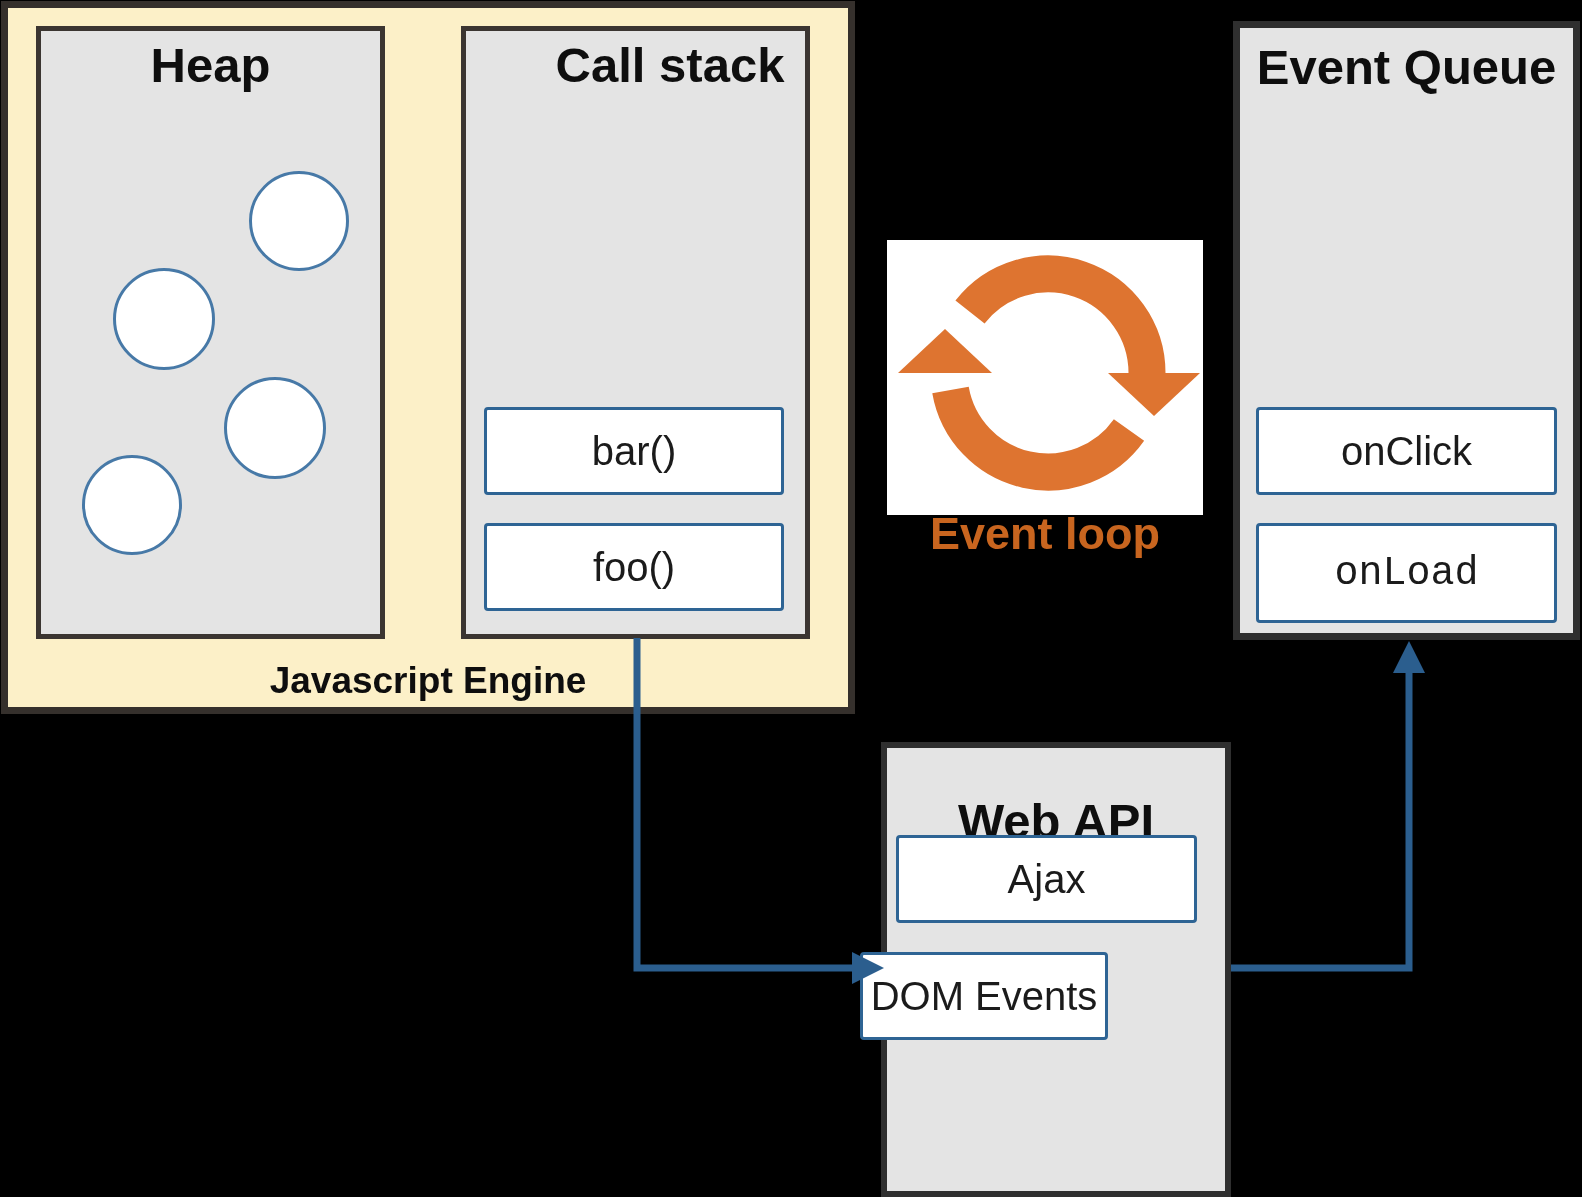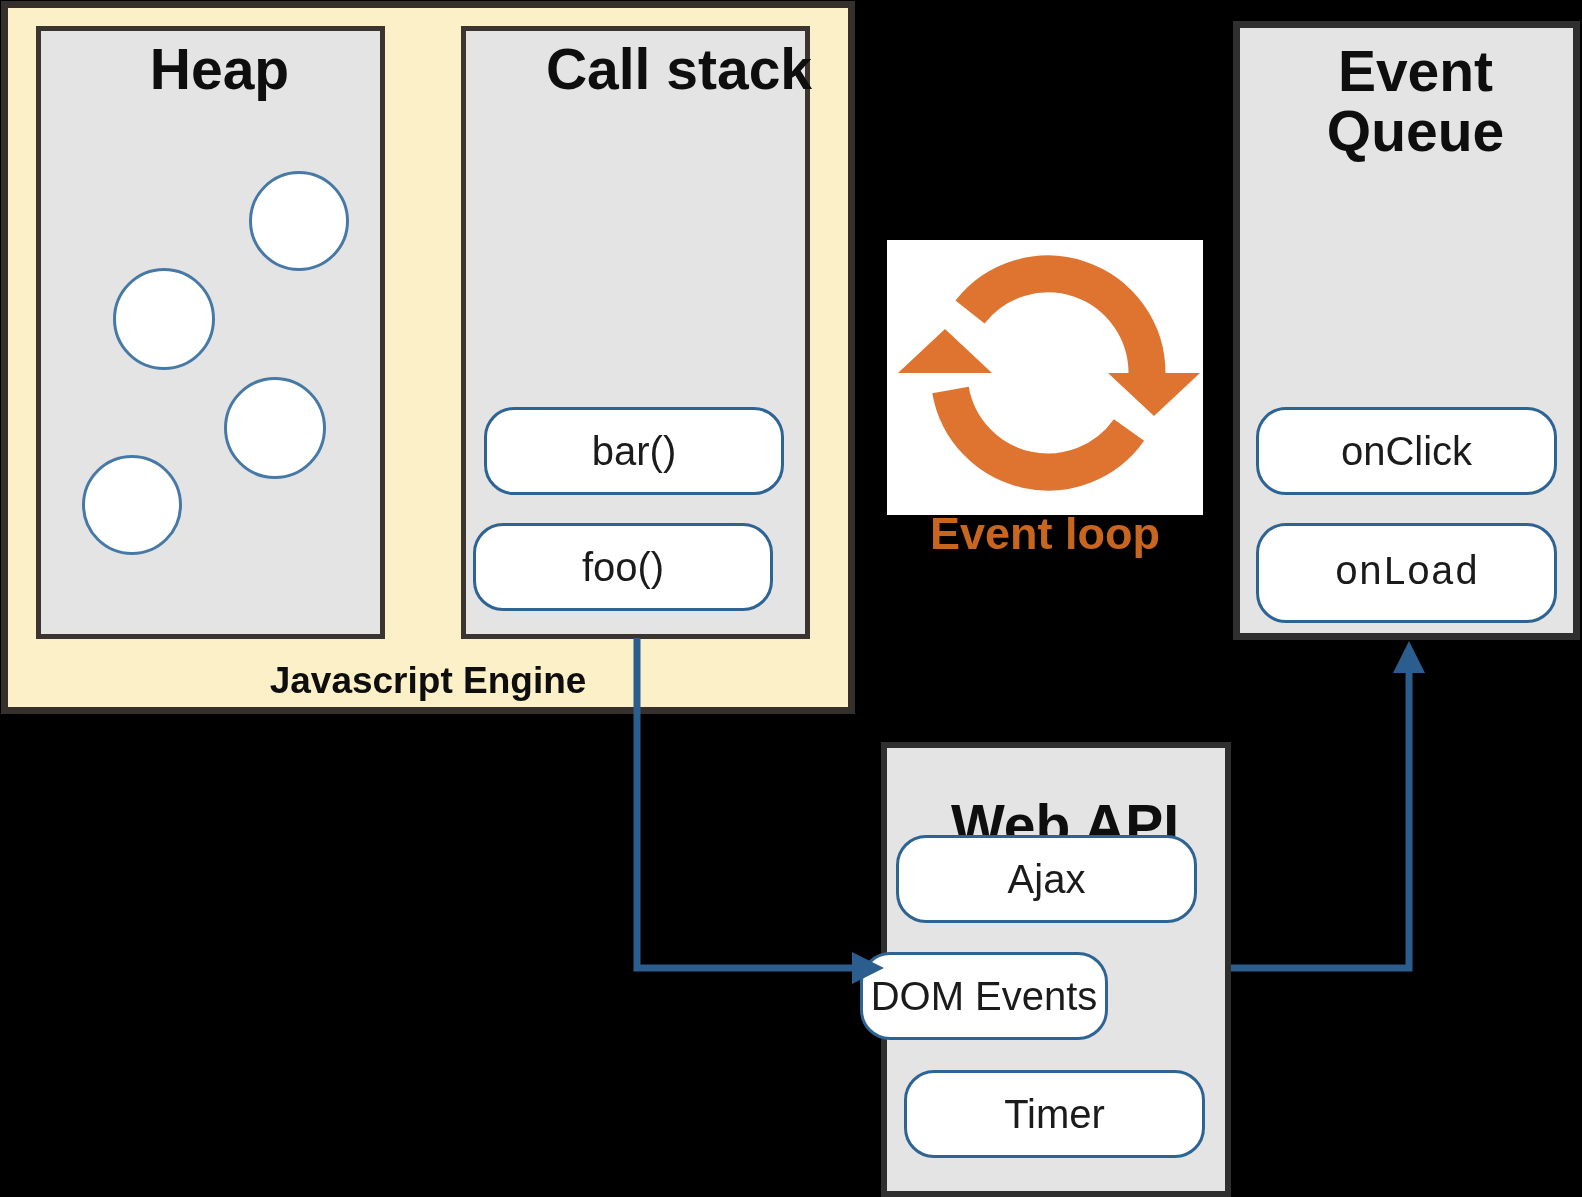--- a/index.html
+++ b/index.html
@@ -10,25 +10,25 @@
   .abs{position:absolute;}
   .engine-bg{
     left:1px;top:1px;width:854px;height:713px;box-sizing:border-box;
     background:#FCF0C8;border:7px solid #35302c;
   }
   .panel{
     box-sizing:border-box;background:#E4E4E4;border:5px solid #3B3531;
   }
   .panel.thick{border-width:7px;border-color:#2F2F2F;}
   .title{
-    text-align:center;font-weight:700;font-size:57px;color:#0e0e0e;
-    letter-spacing:0px;line-height:1.05;padding-left:9px;
+    text-align:center;font-weight:700;font-size:49px;color:#0e0e0e;
+    letter-spacing:0px;line-height:1.05;
   }
   .pill{
-    box-sizing:border-box;background:#FFFFFF;border:3px solid #2E6494;border-radius:30px;
+    box-sizing:border-box;background:#FFFFFF;border:3px solid #2E6494;border-radius:4px;
     display:flex;align-items:center;justify-content:center;
     font-size:40px;color:#1b1b1b;
   }
   .circle{
     box-sizing:border-box;background:#FFFFFF;border:3px solid #4779A7;border-radius:50%;
   }
   .engine-label{
     left:1px;top:660px;width:854px;text-align:center;
     font-weight:700;font-size:37px;color:#0e0e0e;
   }
@@ -49,21 +49,21 @@
   <div class="abs panel" style="left:36px;top:26px;width:349px;height:613px;"></div>
   <div class="abs title" style="left:36px;top:40px;width:349px;">Heap</div>
   <div class="abs circle" style="left:249px;top:171px;width:100px;height:100px;"></div>
   <div class="abs circle" style="left:113px;top:268px;width:102px;height:102px;"></div>
   <div class="abs circle" style="left:224px;top:377px;width:102px;height:102px;"></div>
   <div class="abs circle" style="left:82px;top:455px;width:100px;height:100px;"></div>
 
   <div class="abs panel" style="left:461px;top:26px;width:349px;height:613px;"></div>
   <div class="abs title" style="left:461px;top:40px;width:418px;">Call stack</div>
   <div class="abs pill" style="left:484px;top:407px;width:300px;height:88px;">bar()</div>
-  <div class="abs pill" style="left:473px;top:523px;width:300px;height:88px;">foo()</div>
+  <div class="abs pill" style="left:484px;top:523px;width:300px;height:88px;">foo()</div>
 
   <div class="abs engine-label">Javascript Engine</div>
 
   <div class="abs el-iconbox">
     <svg width="316" height="275" viewBox="0 0 316 275">
       <path d="M 83 72 A 99 99 0 0 1 260 133" fill="none" stroke="#DE7430" stroke-width="37"></path>
       <polygon points="221,133 313,133 267,176" fill="#DE7430"></polygon>
       <path d="M 242 190 A 99 99 0 0 1 63.5 150" fill="none" stroke="#DE7430" stroke-width="37"></path>
       <polygon points="11,133 105,133 58,89" fill="#DE7430"></polygon>
     </svg>
@@ -72,21 +72,20 @@
 
   <div class="abs panel thick" style="left:1233px;top:21px;width:347px;height:619px;"></div>
   <div class="abs title" style="left:1233px;top:42px;width:347px;">Event Queue</div>
   <div class="abs pill" style="left:1256px;top:407px;width:301px;height:88px;">onClick</div>
   <div class="abs pill" style="left:1256px;top:523px;width:301px;height:100px;font-family:Liberation Mono, monospace;">onLoad</div>
 
   <div class="abs panel thick" style="left:881px;top:742px;width:350px;height:455px;border-width:6px;"></div>
   <div class="abs title" style="left:881px;top:763px;width:350px;margin-top:33px;">Web API</div>
   <div class="abs pill" style="left:896px;top:835px;width:301px;height:88px;">Ajax</div>
   <div class="abs pill" style="left:860px;top:952px;width:248px;height:88px;">DOM Events</div>
-  <div class="abs pill" style="left:904px;top:1070px;width:301px;height:88px;">Timer</div>
 
   <svg class="abs arrows" viewBox="0 0 1582 1197">
     <g>
       <path d="M 637 638 L 637 968 L 852 968" fill="none" stroke="#2B5E8E" stroke-width="7"></path>
       <polygon points="852,952 852,984 884,968" fill="#2B5E8E"></polygon>
     </g>
     <g>
       <path d="M 1231 968 L 1409 968 L 1409 673" fill="none" stroke="#2B5E8E" stroke-width="7"></path>
       <polygon points="1393,673 1425,673 1409,641" fill="#2B5E8E"></polygon>
     </g>

